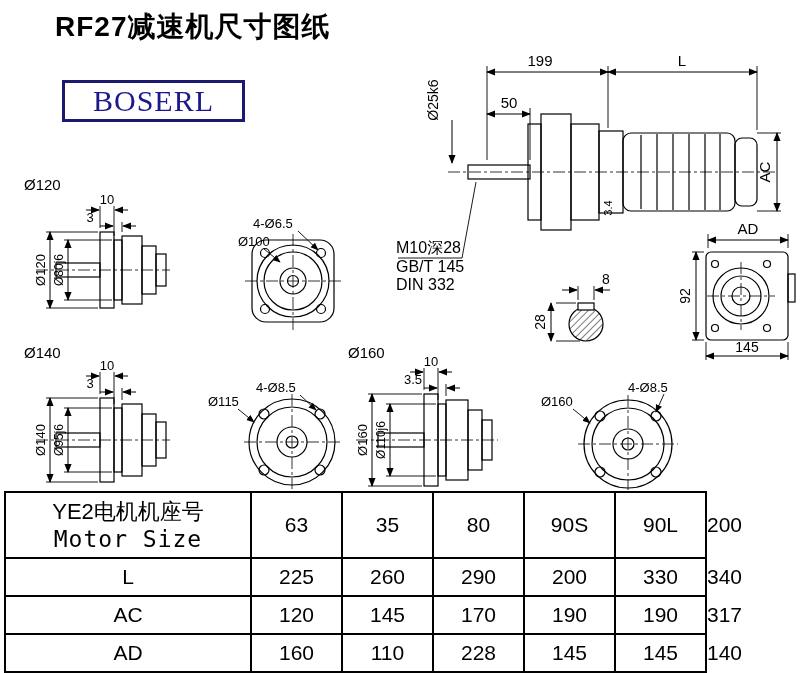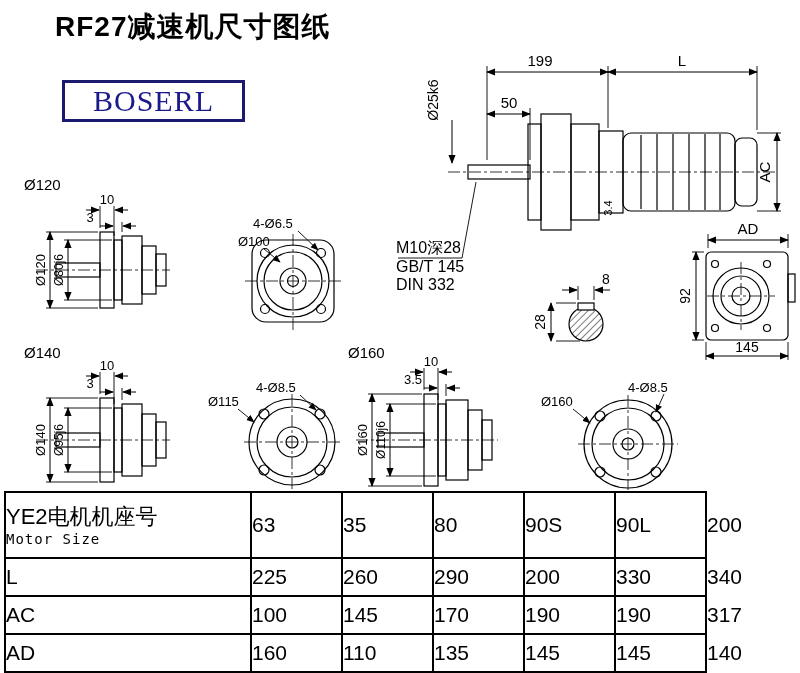--- a/index.html
+++ b/index.html
@@ -23,28 +23,28 @@
   svg.draw { position:absolute; left:0; top:0; }
   svg text { fill:#000; font-family:"Liberation Sans", sans-serif; }
   .ln  { fill:none; stroke:#000; stroke-width:1.2; }
   .dim { fill:none; stroke:#000; stroke-width:1; }
   .ext { fill:none; stroke:#000; stroke-width:0.9; }
   .cl  { fill:none; stroke:#000; stroke-width:0.8; stroke-dasharray:12 3 3 3; }
   .t11{font-size:11px}.t12{font-size:12px}.t13{font-size:13px}
   .t14{font-size:14px}.t15{font-size:15px}.t16{font-size:16px}
   table.spec {
     position:absolute; left:4px; top:491px; width:692px;
-    border-collapse:collapse; font-size:21px;
+    border-collapse:collapse; text-align:center; font-size:21px;
     table-layout:fixed;
   }
   .spec td { border:2px solid #000; background:#fff; vertical-align:middle; }
   .spec tr.hrow td { height:66px; }
   .spec tr.drow td { height:38px; }
   .hd-cn { font-size:22px; line-height:1.3; }
-  .hd-en { font-family:"DejaVu Sans Mono", monospace; font-size:14px; letter-spacing:1px; }
+  .hd-en { font-family:"DejaVu Sans Mono", monospace; font-size:23px; letter-spacing:1px; }
 </style>
 </head>
 <body>
 
 <h1 class="title">RF27减速机尺寸图纸</h1>
 
 <div class="logo">
   <span>BOSERL</span>
 </div>
 
@@ -306,30 +306,30 @@
       <td>L</td>
       <td>225</td>
       <td>260</td>
       <td>290</td>
       <td>200</td>
       <td>330</td>
       <td>340</td>
     </tr>
     <tr class="drow">
       <td>AC</td>
-      <td>100</td>
+      <td>120</td>
       <td>145</td>
       <td>170</td>
       <td>190</td>
       <td>190</td>
       <td>317</td>
     </tr>
     <tr class="drow">
       <td>AD</td>
       <td>160</td>
       <td>110</td>
-      <td>135</td>
+      <td>228</td>
       <td>145</td>
       <td>145</td>
       <td>140</td>
     </tr>
   </tbody>
 </table>
 
 </body></html>

